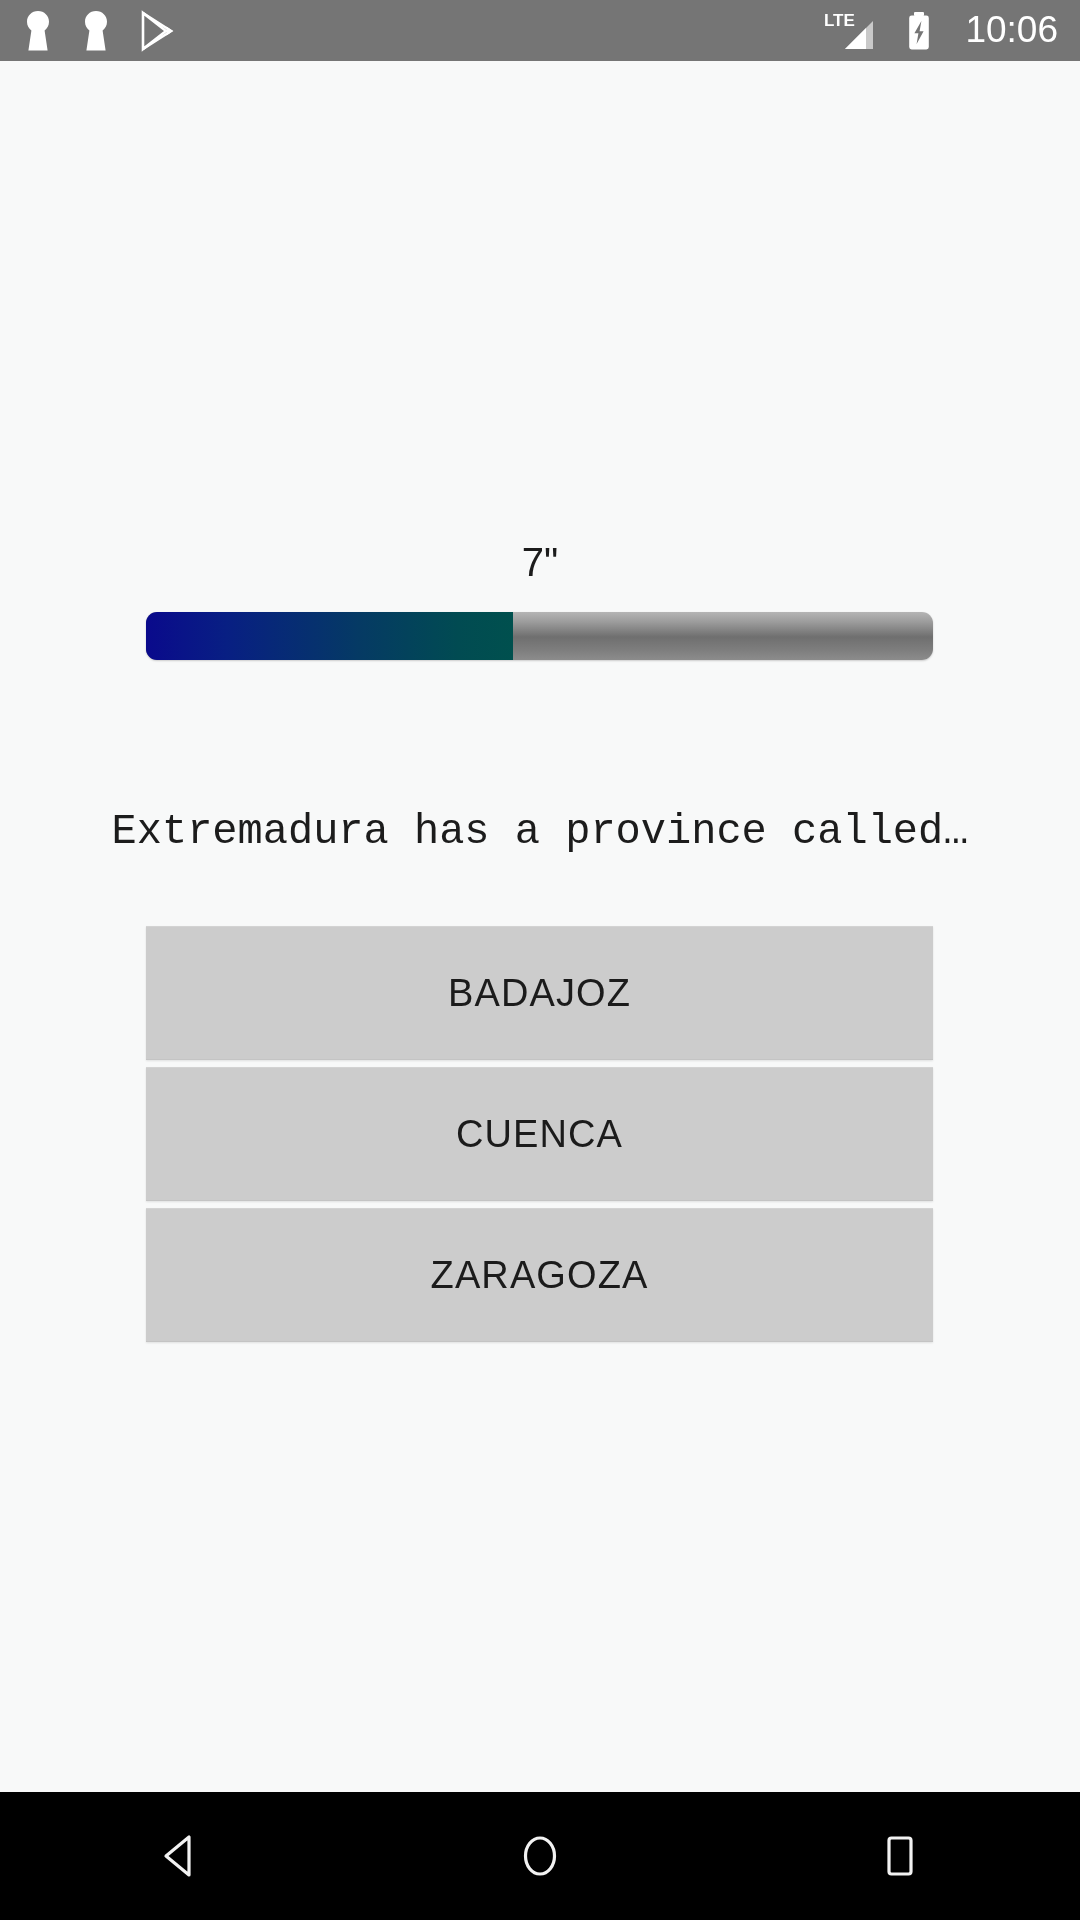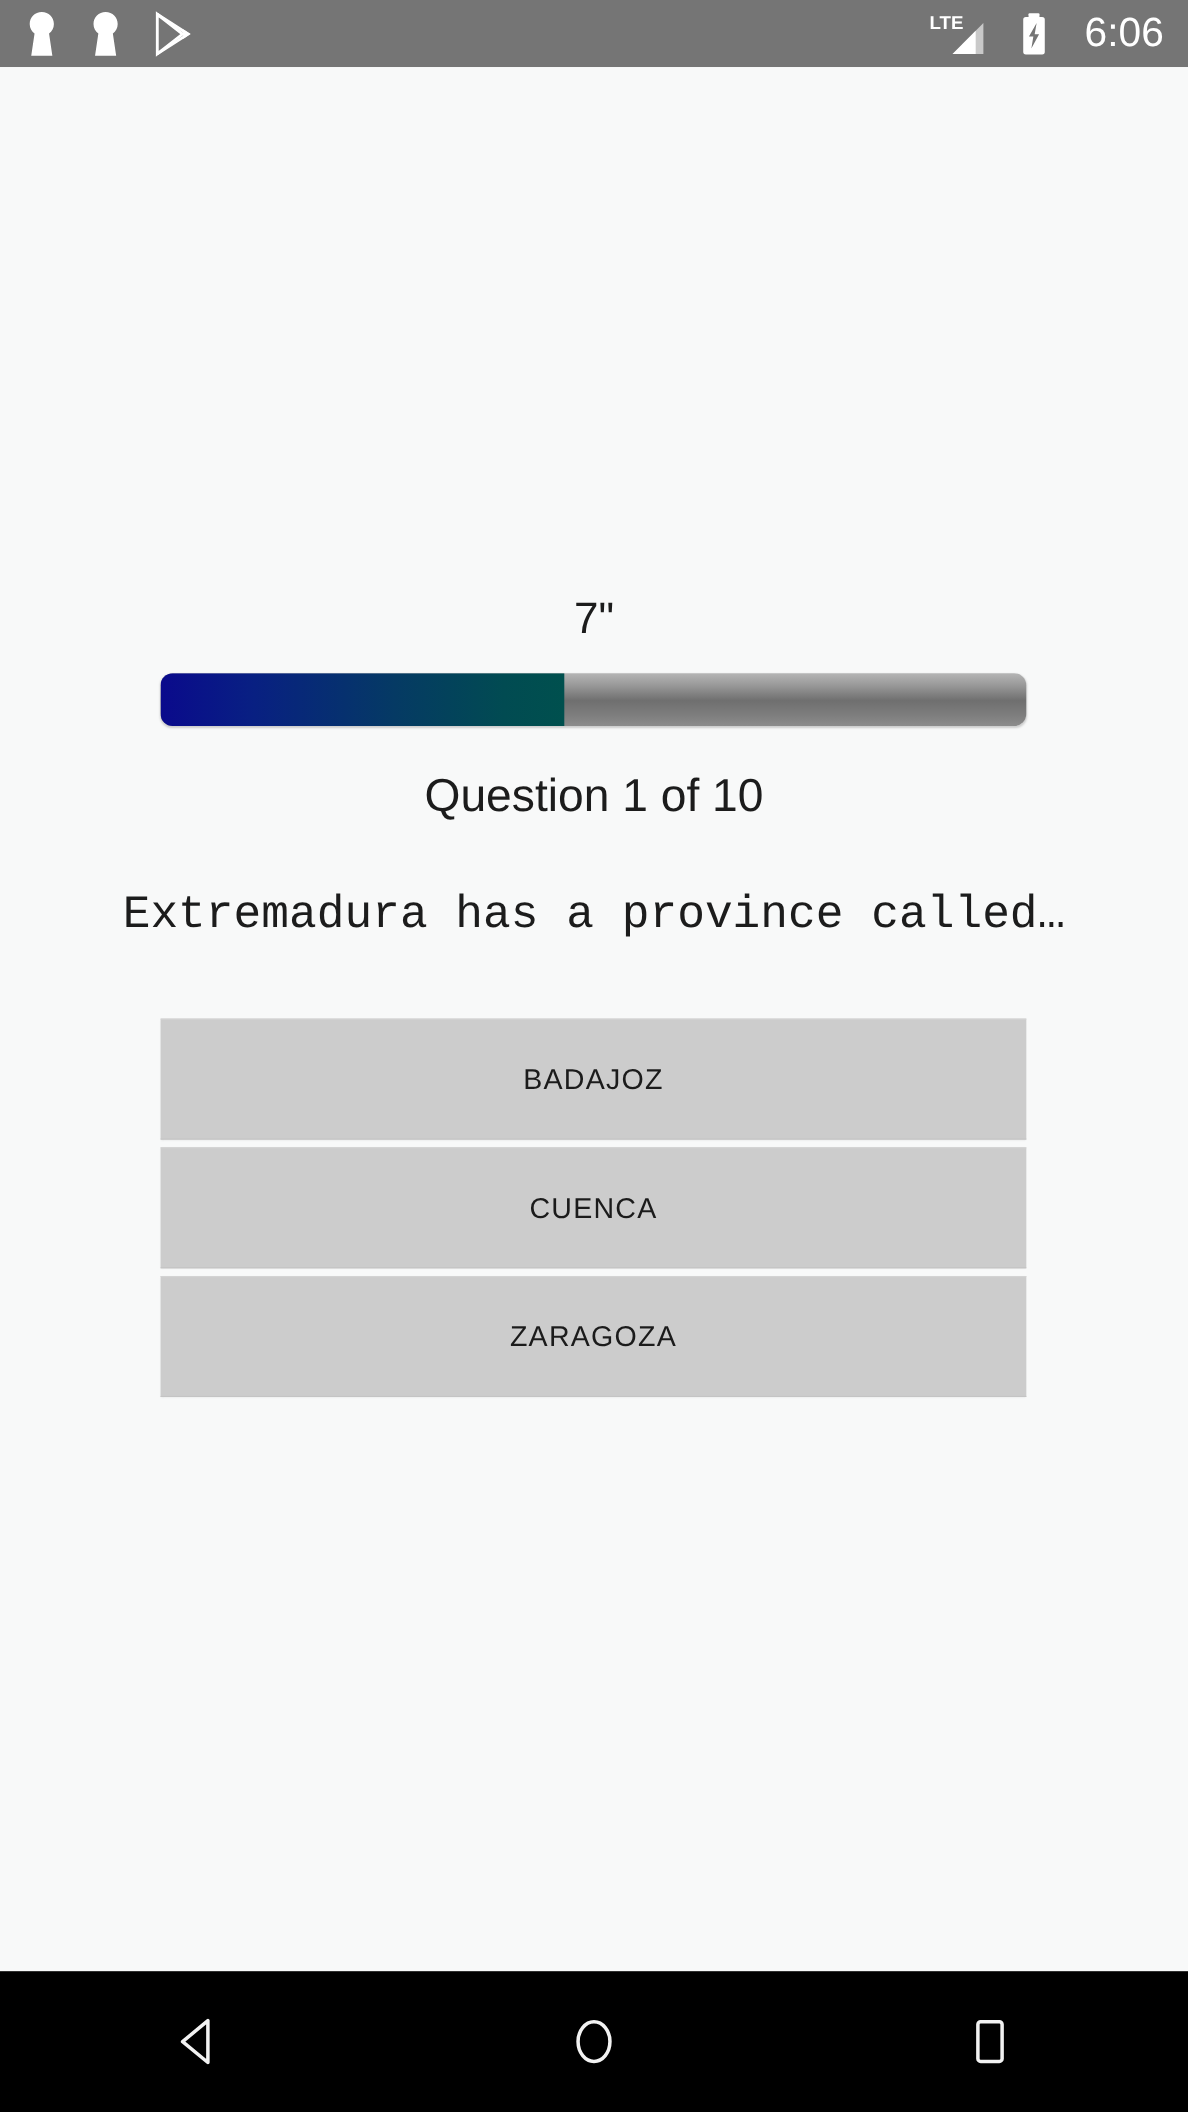--- a/index.html
+++ b/index.html
@@ -123,30 +123,30 @@
     position: absolute;
     top: 865px;
     left: 146px;
     width: 787px;
     display: flex;
     flex-direction: column;
     gap: 7px;
   }
   .answer-btn {
     width: 787px;
-    height: 110px;
+    height: 134px;
     background: #cccccc;
     border: none;
     border-top: 1px solid #d3d3d3;
     border-bottom: 1px solid #c4c4c4;
     display: flex;
     align-items: center;
     justify-content: center;
     font-family: "Liberation Sans", sans-serif;
-    font-size: 26px;
+    font-size: 38px;
     letter-spacing: 1.1px;
     color: #1b1b1b;
     cursor: pointer;
     box-shadow: 0 1px 2px rgba(0,0,0,0.10);
   }
 
   
   .nav-bar {
     position: absolute;
     bottom: 0; left: 0;
@@ -195,33 +195,32 @@
         <path d="M50 12 L50 40 L22 40 Z" fill="#c9c9c9"></path>
         <path d="M43 19 L43 40 L22 40 Z" fill="#ffffff"></path>
       </svg>
 
       <svg class="sb-icon" width="28" height="44" viewBox="0 0 28 44">
         <rect x="9" y="3" width="10" height="4" rx="1" fill="#ffffff"></rect>
         <rect x="4.2" y="6.5" width="19.6" height="34" rx="2.4" fill="#ffffff"></rect>
         <path d="M16.4 12 L9.4 24.2 L13.4 24.2 L11.6 35 L18.6 22.2 L14.6 22.2 Z" fill="#757575"></path>
       </svg>
 
-      <span class="clock-text">6:06</span>
+      <span class="clock-text">10:06</span>
     </div>
   </div>
 
   <div class="content">
 
     <div class="timer-text">7"</div>
 
     <div class="progress-track">
       <div class="progress-fill" style="width: 46.6%;"></div>
     </div>
 
-    <div class="question-counter">Question 1 of 10</div>
 
     <div class="question-text">Extremadura has a province called…</div>
 
     <div class="answers">
       <button class="answer-btn">BADAJOZ</button>
       <button class="answer-btn">CUENCA</button>
       <button class="answer-btn">ZARAGOZA</button>
     </div>
   </div>
 

